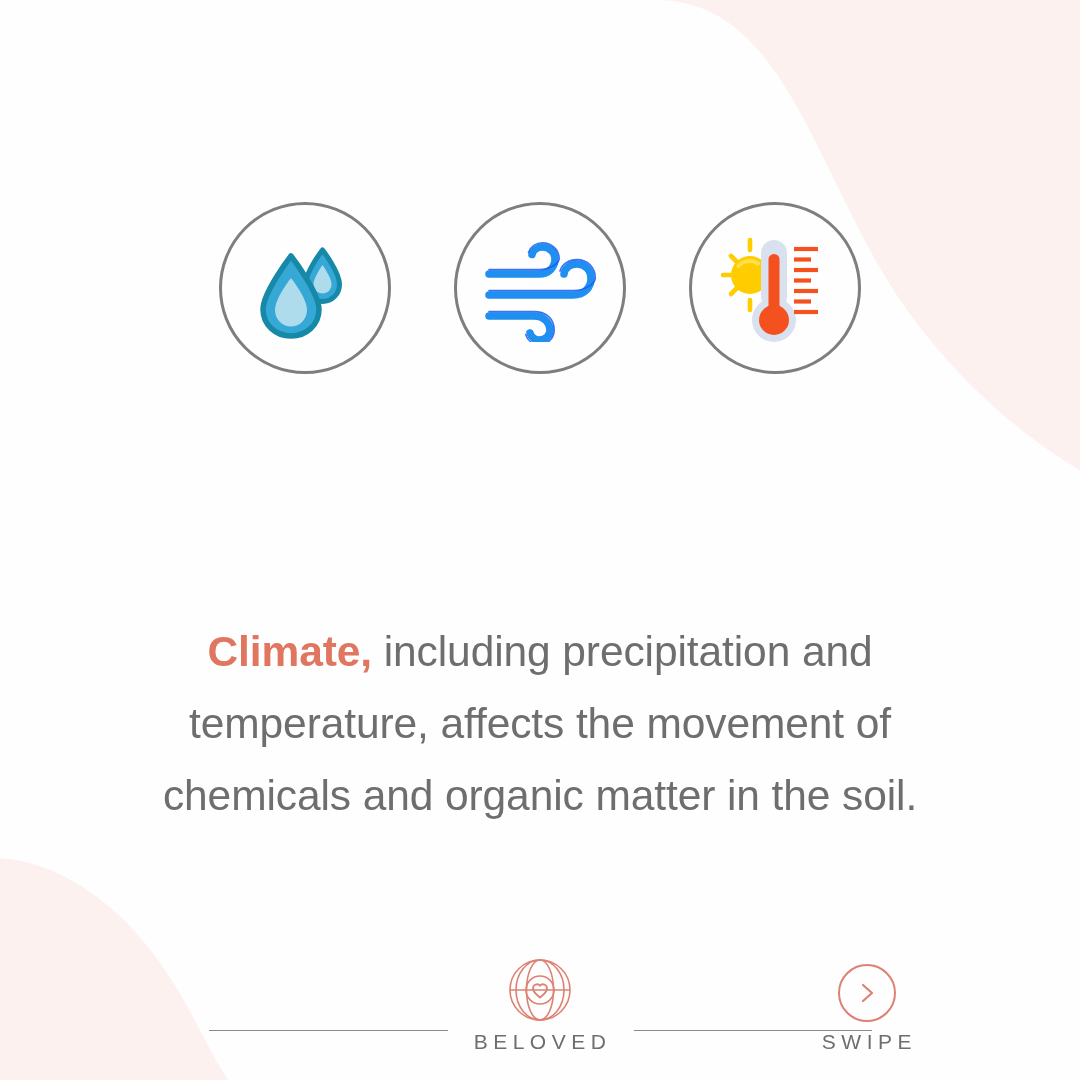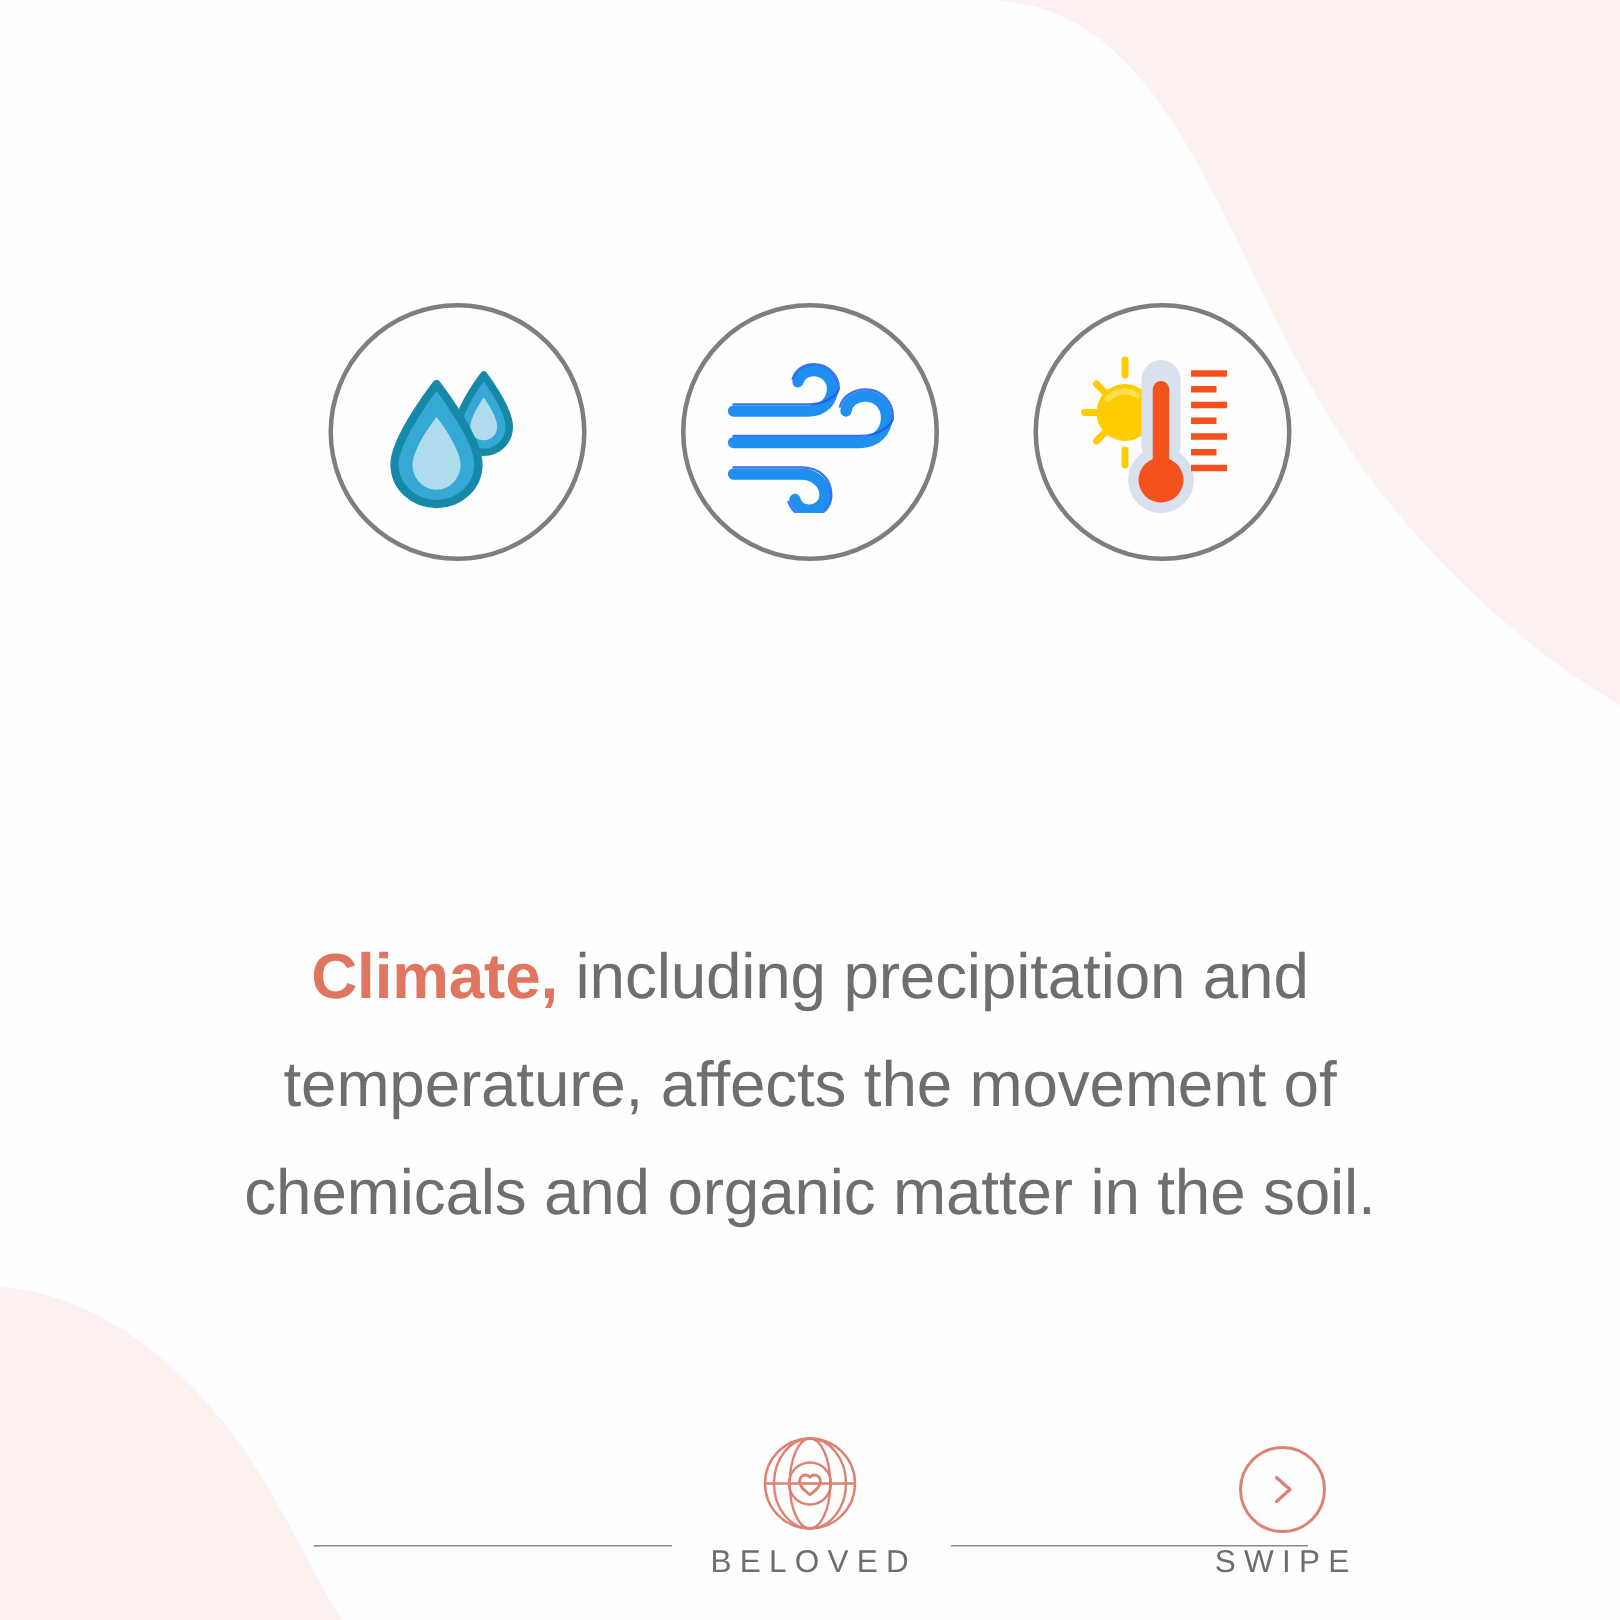--- a/index.html
+++ b/index.html
@@ -112,21 +112,21 @@
   .brand-name {
     font-size: 21px;
     letter-spacing: 5.5px;
     color: #6E6E6E;
     font-weight: 400;
     padding-left: 5px;
   }
 
   .swipe {
     position: absolute;
-    right: 55px;
+    right: 43px;
     bottom: 26px;
     display: flex;
     flex-direction: column;
     align-items: center;
     gap: 8px;
   }
   .swipe-circle {
     width: 58px;
     height: 58px;
     border-radius: 50%;

